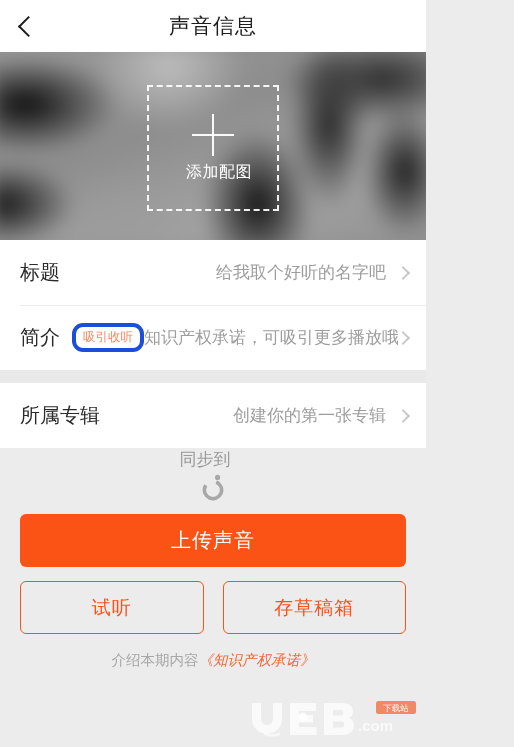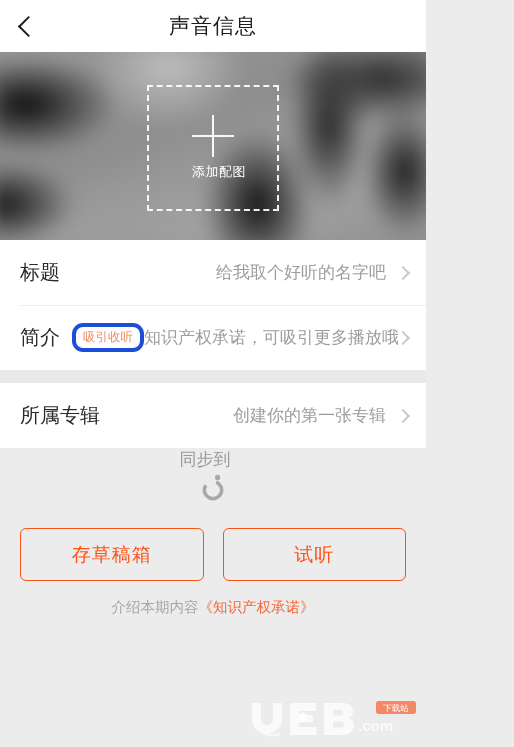--- a/index.html
+++ b/index.html
@@ -95,21 +95,21 @@
     margin-bottom: 6px;
   }
   .plus::before, .plus::after {
     content: "";
     position: absolute;
     background: rgba(255,255,255,0.95);
   }
   .plus::before { left: 50%; top: 0; width: 2px; height: 42px; margin-left: -1px; }
   .plus::after  { top: 50%; left: 0; height: 2px; width: 42px; margin-top: -1px; }
   .cover-dash-label {
-    font-size: 13px;
+    font-size: 16px;
     color: #ffffff;
     letter-spacing: 0.5px;
     margin-left: 12px;
   }
 
   
   .section { background: #a3a3a3; }
   .gap { height: 13px; background: #e9e9e9; }
 
   .row {
@@ -215,21 +215,21 @@
     font-family: inherit;
   }
 
   
   .footer {
     margin-top: 17px;
     text-align: center;
     font-size: 14.5px;
     color: #a7a7a7;
   }
-  .footer-link { color: #f4673a; cursor: pointer; }
+  .footer-link { color: #f4673a; cursor: pointer; font-style: italic; }
 
   
   .watermark {
     position: absolute;
     right: 4px;
     bottom: 4px;
     width: 176px;
     height: 48px;
     pointer-events: none;
   }
@@ -283,23 +283,24 @@
 
   <div class="sync">
     <span class="sync-label">同步到</span>
     <svg class="sync-icon" viewBox="0 0 26 30">
       <circle cx="13" cy="19" r="8.6" fill="none" stroke="#a8a8a8" stroke-width="3.6" stroke-dasharray="42 16" transform="rotate(-68 13 19)"></circle>
       <circle cx="17.6" cy="6.4" r="2.6" fill="#a8a8a8"></circle>
     </svg>
   </div>
 
   <div class="btn-area">
+    <button class="btn-primary">上传声音</button>
     <div class="btn-row">
+      <button class="btn-outline">试听</button>
       <button class="btn-outline">存草稿箱</button>
-      <button class="btn-outline">试听</button>
     </div>
   </div>
 
   <div class="footer">
     <span>介绍本期内容</span><span class="footer-link">《知识产权承诺》</span>
   </div>
 
   <svg class="watermark" viewBox="0 0 176 48">
     <g fill="#ffffff" fill-opacity="0.72">
       <path d="M6 8 h9 v16 a6 6 0 0 0 12 0 V8 h9 v16 a15 15 0 0 1 -30 0 Z"></path>

